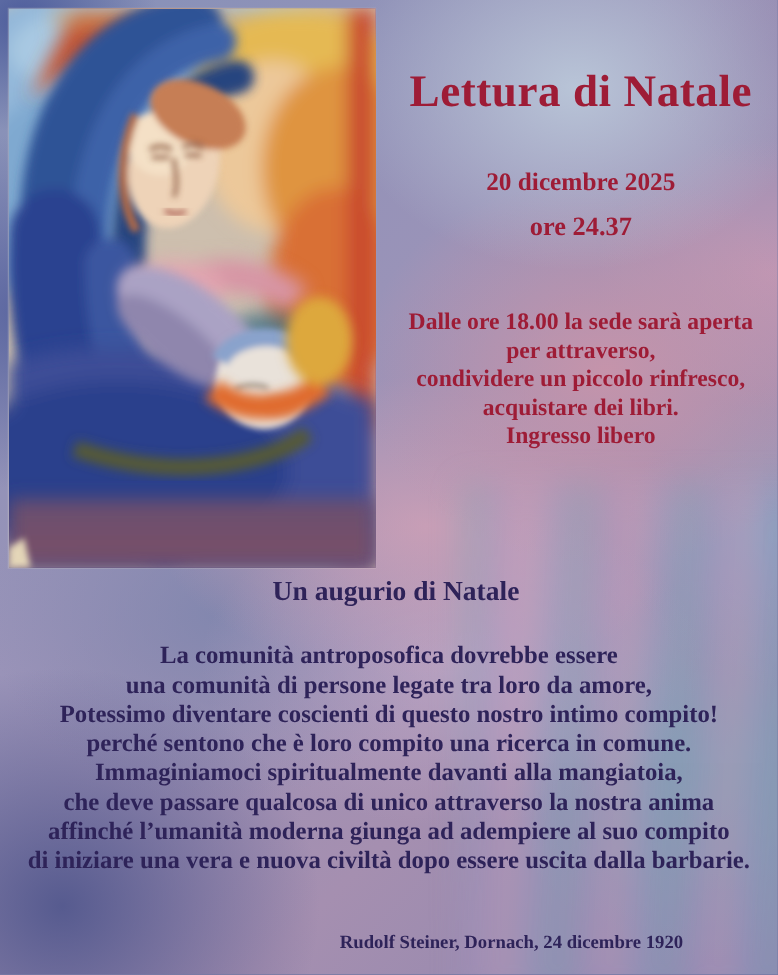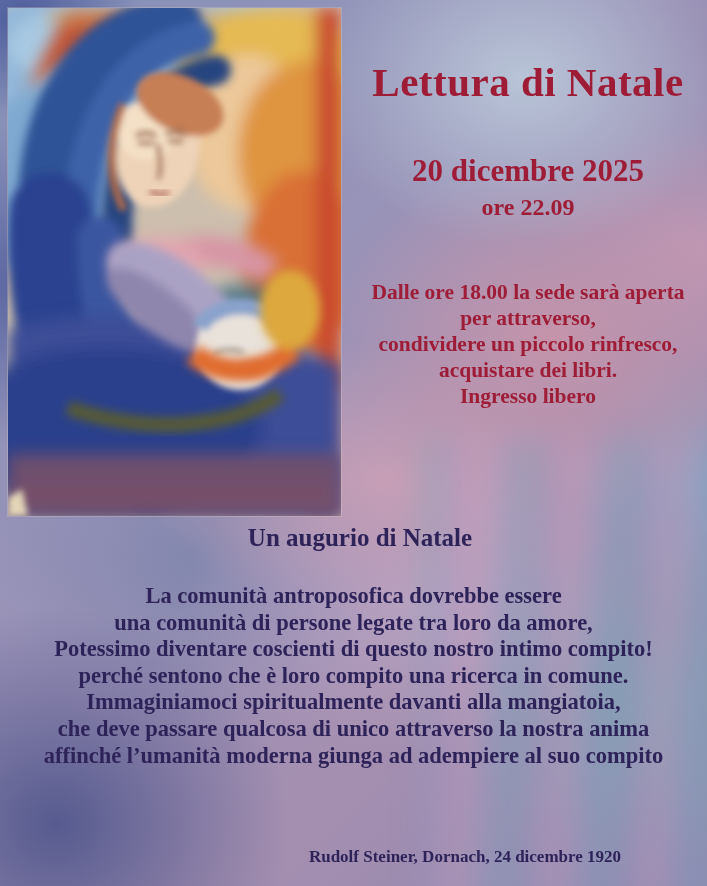--- a/index.html
+++ b/index.html
@@ -36,21 +36,21 @@
   }
   .painting{
     position:absolute;left:8px;top:8px;width:333px;height:508px;
     box-shadow:0 0 0 1px rgba(230,220,200,.25);
   }
   .painting svg{display:block;width:100%;height:100%;}
   .txt{position:absolute;text-align:center;}
   .red{color:var(--accent-red,#9e1c36);}
   .navy{color:var(--accent-navy,#2e2359);}
   .title   {left:350px;top:58px; width:356px;font-size:41px;letter-spacing:.5px;}
-  .date    {left:350px;top:153px;width:356px;font-size:31px;}
+  .date    {left:350px;top:153px;width:356px;font-size:23px;}
   .time    {left:350px;top:194px;width:356px;font-size:24px;}
   .details {left:348px;top:279px;width:360px;font-size:21.5px;line-height:26px;}
   .greeting{left:0;    top:524px;width:720px;font-size:25px;}
   .quote   {left:0;    top:583px;width:707px;font-size:22.5px;line-height:26.6px;text-align:center;}
   .attribution{left:232px;top:847px;width:466px;font-size:17px;}
 </style>
 </head>
 <body>
 
 <div class="poster">
@@ -143,37 +143,38 @@
       <g filter="url(#b5)">
         <path d="M185,346 C215,370 256,366 286,341" stroke="#e06c2e" stroke-width="22" fill="none"></path>
         <ellipse cx="282" cy="302" rx="30" ry="40" fill="#dda83e"></ellipse>
       </g>
       <path d="M0,490 L14,481 L20,508 L0,508 Z" fill="#e4d6b8" filter="url(#b3)"></path>
     </svg>
   </div>
 
   <div class="txt title red">Lettura di Natale</div>
   <div class="txt date red">20 dicembre 2025</div>
-  <div class="txt time red">ore 22.09</div>
+  <div class="txt time red">ore 24.37</div>
 
   <div class="txt details red">
     <div>Dalle ore 18.00 la sede sarà aperta</div>
     <div>per attraverso,</div>
     <div>condividere un piccolo rinfresco,</div>
     <div>acquistare dei libri.</div>
     <div>Ingresso libero</div>
   </div>
 
   <div class="txt greeting navy">Un augurio di Natale</div>
 
   <div class="txt quote navy">
     <div>La comunità antroposofica dovrebbe essere</div>
     <div>una comunità di persone legate tra loro da amore,</div>
     <div>Potessimo diventare coscienti di questo nostro intimo compito!</div>
     <div>perché sentono che è loro compito una ricerca in comune.</div>
     <div>Immaginiamoci spiritualmente davanti alla mangiatoia,</div>
     <div>che deve passare qualcosa di unico attraverso la nostra anima</div>
     <div>affinché l’umanità moderna giunga ad adempiere al suo compito</div>
+    <div>di iniziare una vera e nuova civiltà dopo essere uscita dalla barbarie.</div>
   </div>
 
   <div class="txt attribution navy">Rudolf Steiner, Dornach, 24 dicembre 1920</div>
 
 </div>
 
 </body></html>

